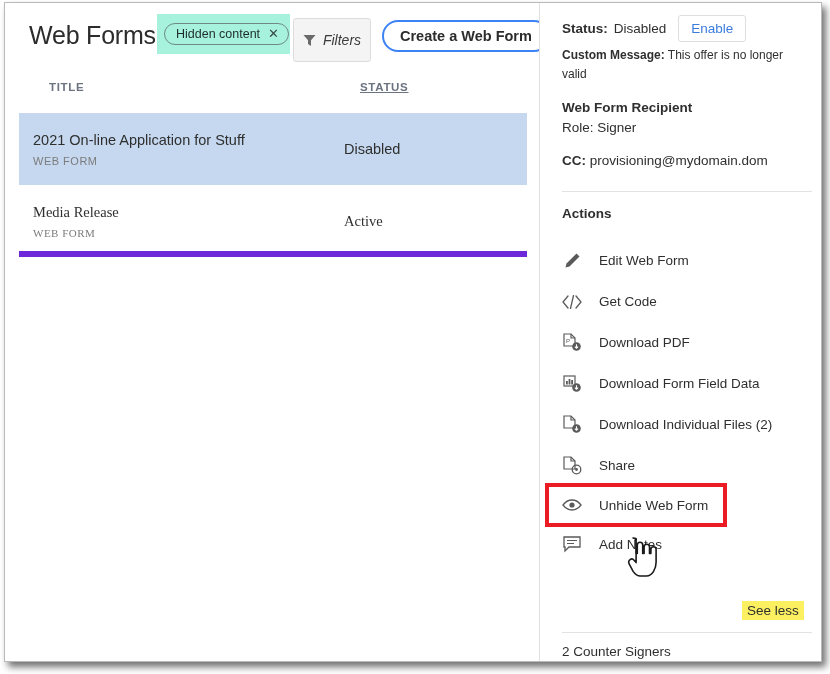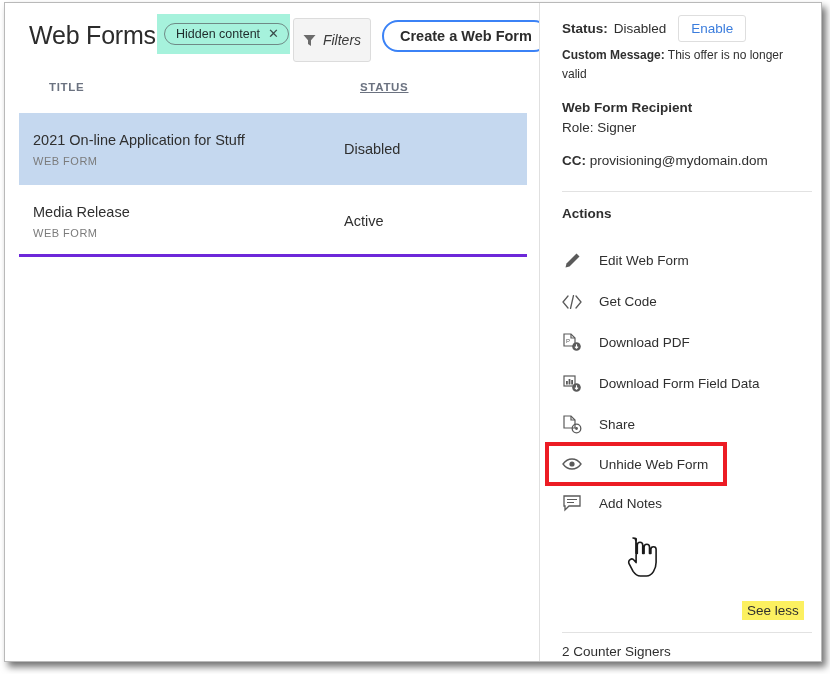--- a/index.html
+++ b/index.html
@@ -137,21 +137,21 @@
     top: 110px;
     width: 508px;
   }
   .row {
     position: relative;
     height: 72px;
     box-sizing: border-box;
     cursor: pointer;
   }
   .row.selected { background: #c5d8ef; }
-  .row.divider { border-bottom: 3px solid #6d28d9; }
+  .row.divider { border-bottom: 6px solid #6d28d9; font-family: Liberation Serif, serif; }
   .row-title {
     position: absolute;
     left: 14px;
     top: 19px;
     font-size: 14.5px;
     color: #2f2f2f;
     white-space: nowrap;
   }
   .row-sub {
     position: absolute;
@@ -413,20 +413,31 @@
                 <rect x="3" y="7" width="1.8" height="3.5" fill="#5a5a5a"></rect>
                 <rect x="5.6" y="5" width="1.8" height="5.5" fill="#5a5a5a"></rect>
                 <rect x="8.2" y="6" width="1.8" height="4.5" fill="#5a5a5a"></rect>
                 <circle cx="13.5" cy="13.5" r="4.3" fill="#5a5a5a"></circle>
                 <path d="M13.5 11.3v4m0 0l-1.6-1.6m1.6 1.6l1.6-1.6" stroke="#fff" stroke-width="1.1" fill="none"></path>
               </svg>
           </span>
           <span class="txt">Download Form Field Data</span>
         </div>
 
+        <div class="action">
+          <span class="ico">
+            <svg width="19" height="19" viewBox="0 0 19 19">
+                <path d="M1 1h7l4 4v8H1z" fill="none" stroke="#5a5a5a" stroke-width="1.2"></path>
+                <path d="M8 1v4h4" fill="none" stroke="#5a5a5a" stroke-width="1.2"></path>
+                <circle cx="13.5" cy="13.5" r="4.3" fill="#5a5a5a"></circle>
+                <path d="M13.5 11.3v4m0 0l-1.6-1.6m1.6 1.6l1.6-1.6" stroke="#fff" stroke-width="1.1" fill="none"></path>
+              </svg>
+          </span>
+          <span class="txt">Download Individual Files (2)</span>
+        </div>
 
         <div class="action">
           <span class="ico">
             <svg width="19" height="19" viewBox="0 0 19 19">
                 <path d="M1 1h7l4 4v8H1z" fill="none" stroke="#5a5a5a" stroke-width="1.2"></path>
                 <path d="M8 1v4h4" fill="none" stroke="#5a5a5a" stroke-width="1.2"></path>
                 <circle cx="13.5" cy="13.5" r="4.3" fill="none" stroke="#5a5a5a" stroke-width="1.3"></circle>
                 <circle cx="13.5" cy="13.5" r="1.4" fill="#5a5a5a"></circle>
               </svg>
           </span>

